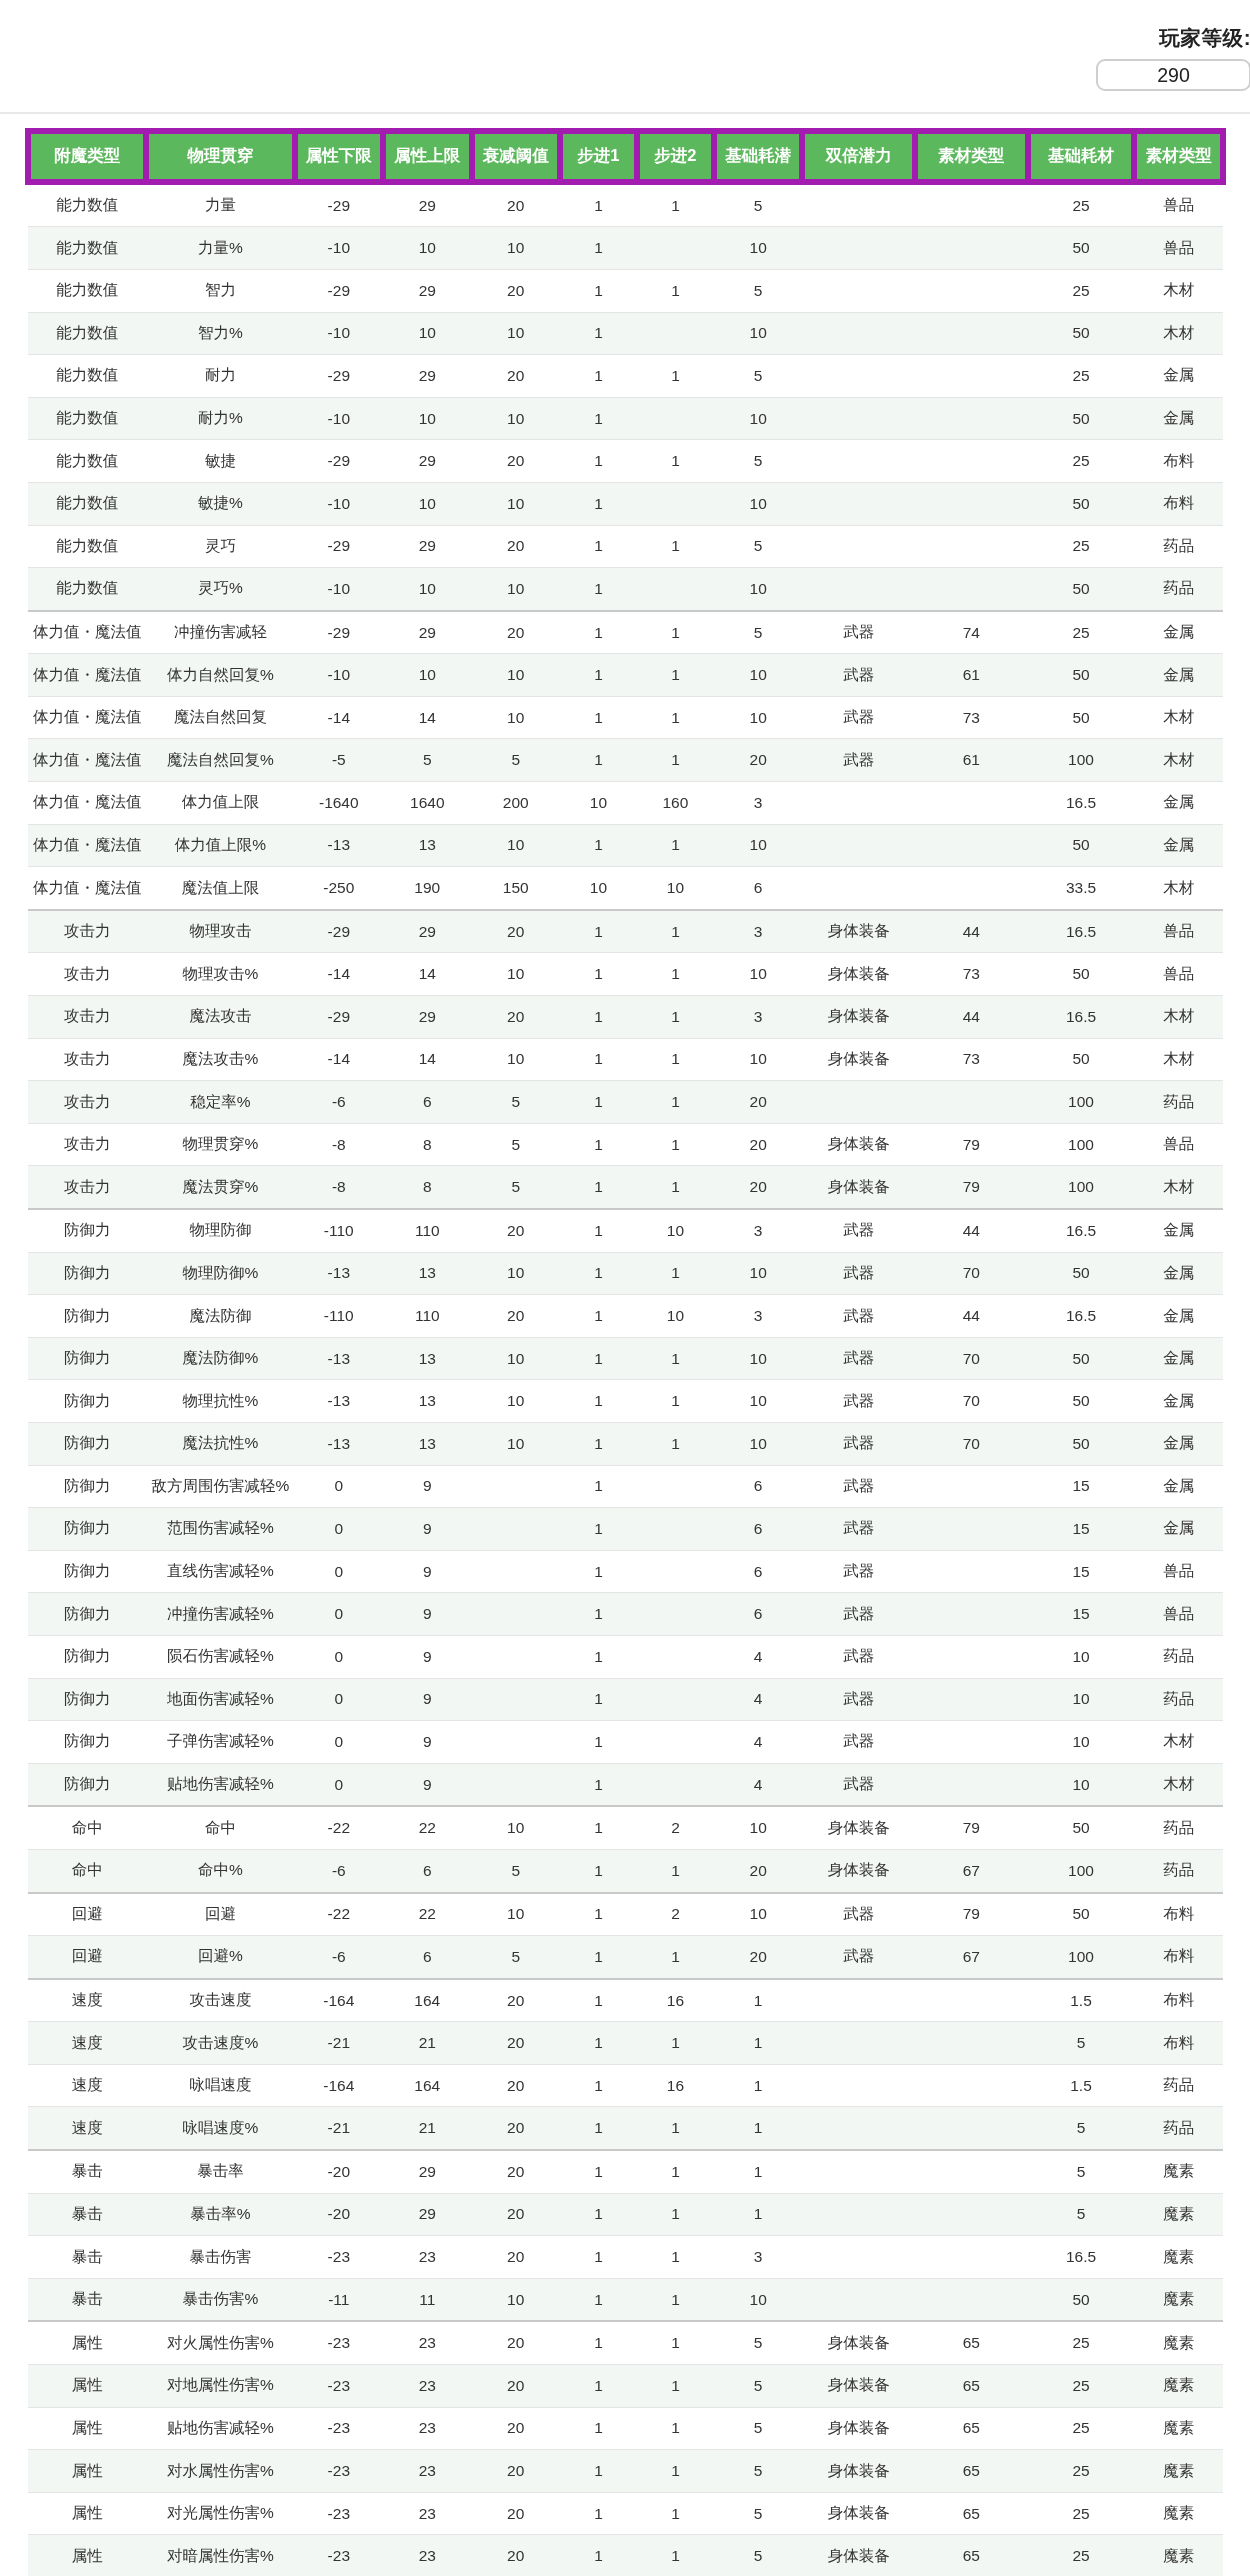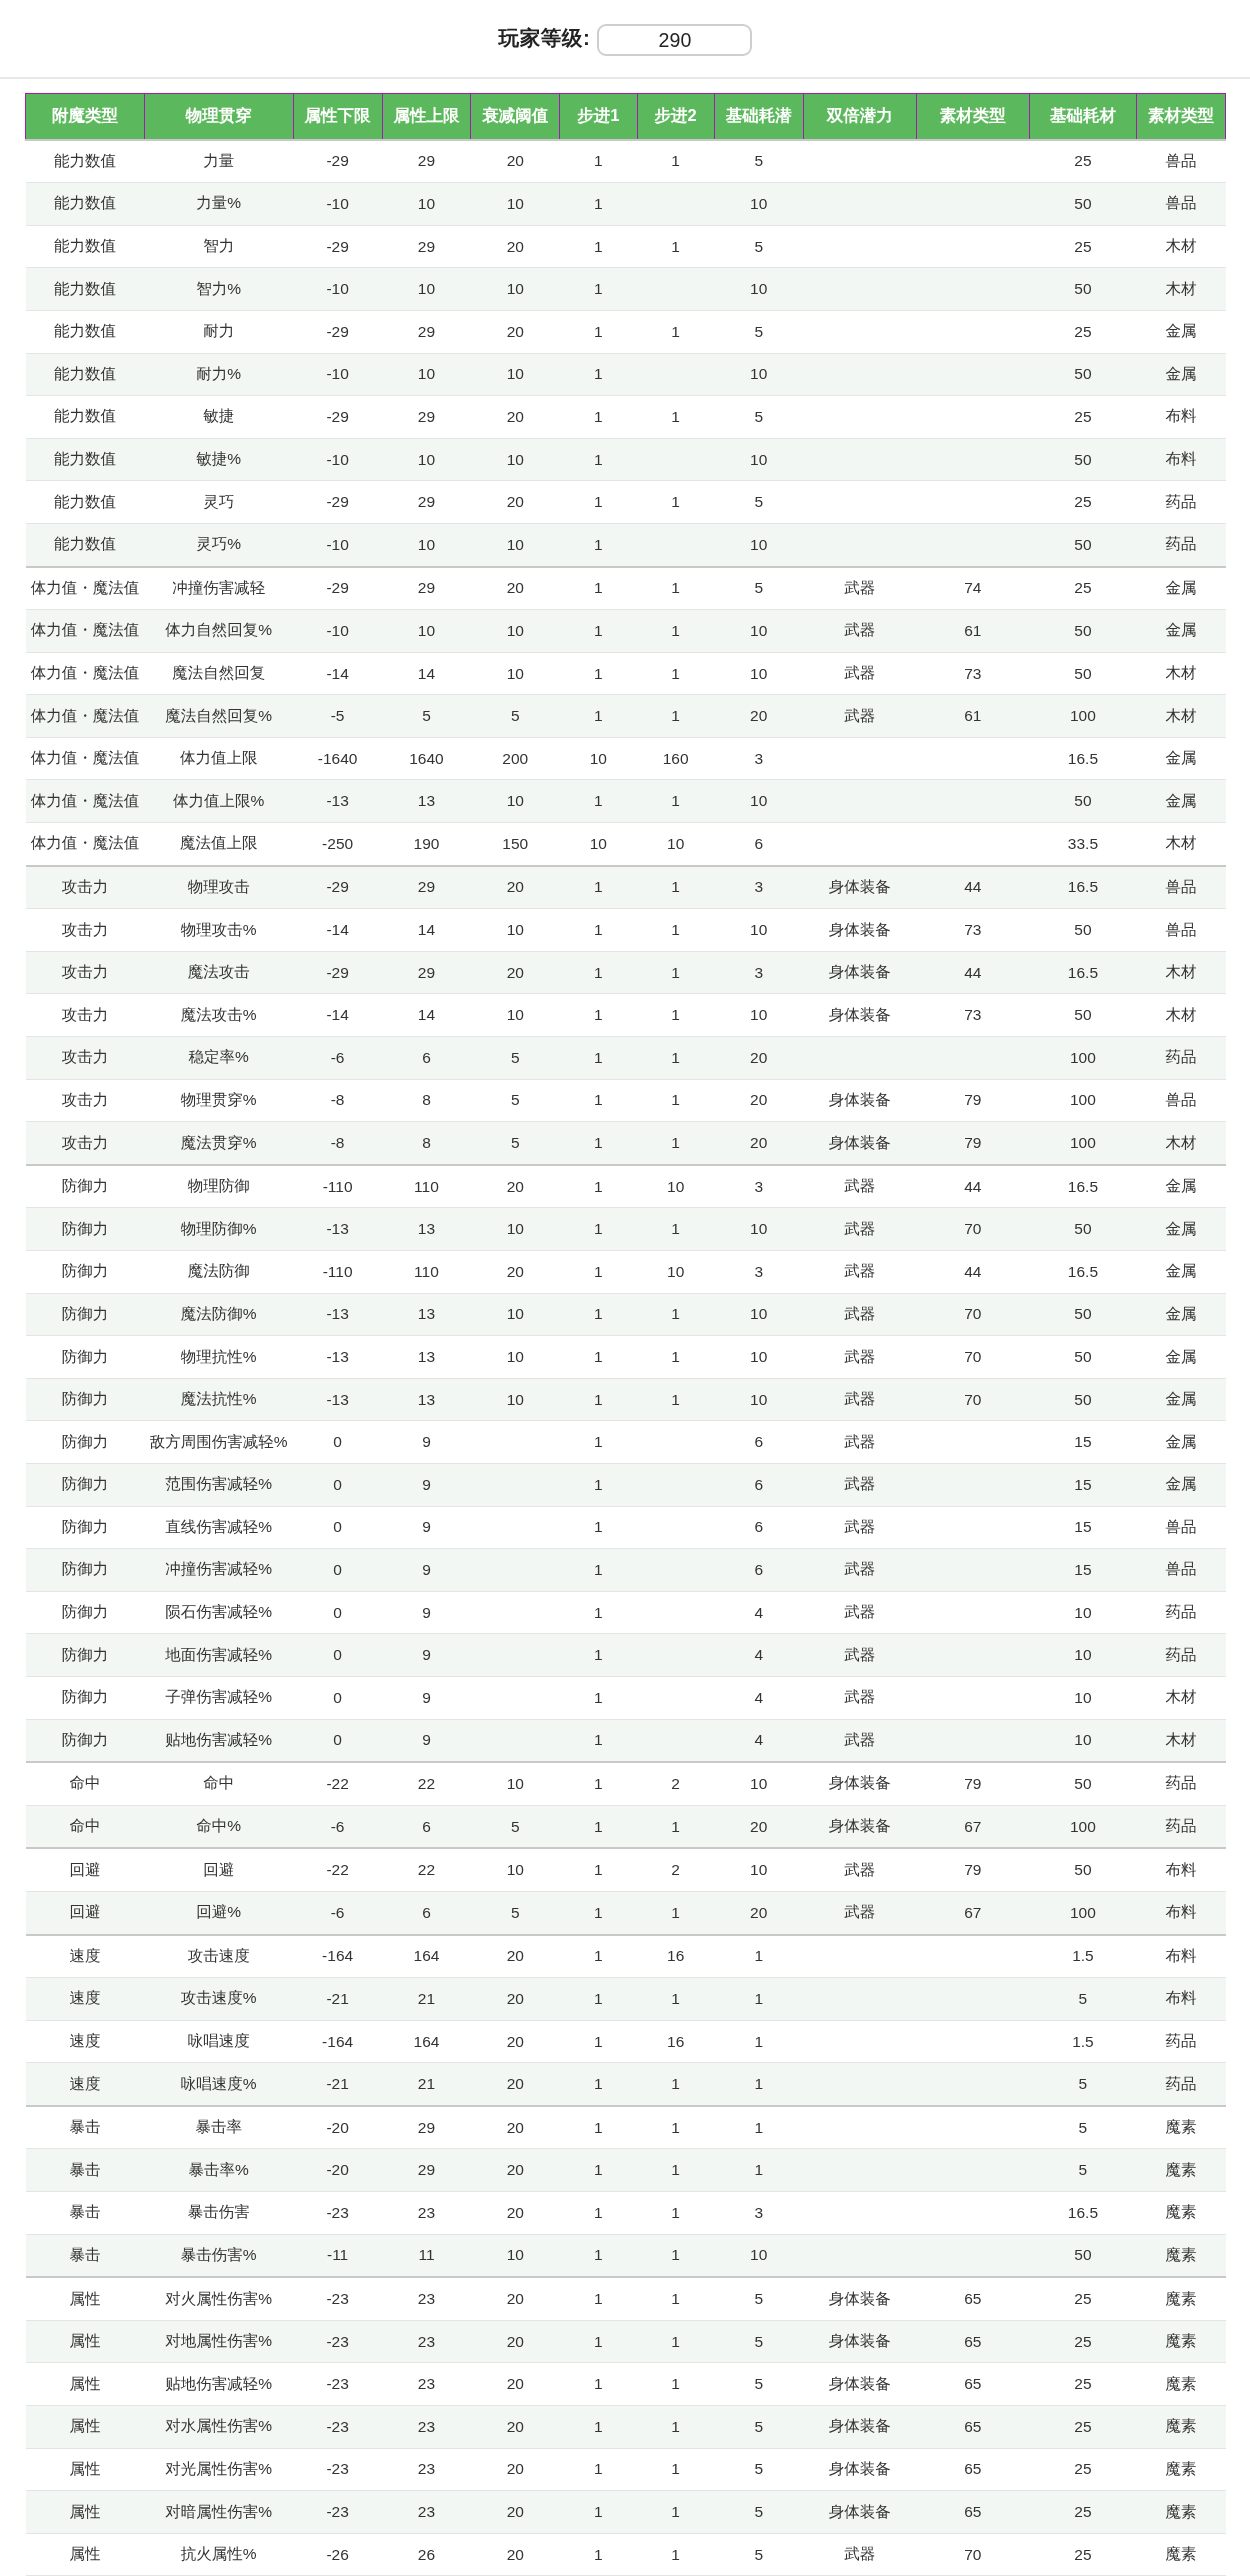--- a/index.html
+++ b/index.html
@@ -9,26 +9,27 @@
     font-family: "Liberation Sans", sans-serif;
   }
   #root {
     width: 1251px;
     background: #ffffff;
     padding: 0;
     box-sizing: border-box;
   }
   .level-bar {
     display: flex;
-    align-items: flex-start;
+    align-items: flex-end;
     justify-content: center;
     gap: 7.2px;
     padding: 24px 0 20.6px 0;
     border-bottom: 2.1px solid #e8e8e8;
     background: #ffffff;
+    flex-direction: column;
   }
   .level-label {
     font-size: 20.6px;
     color: #222222;
     font-weight: bold;
     letter-spacing: 0.5px;
   }
   .level-input {
     width: 155px;
     height: 32px;
@@ -49,21 +50,21 @@
     width: 100%;
     table-layout: fixed;
   }
   table.main thead th {
     background: #5cb85c;
     color: #ffffff;
     font-size: 16.5px;
     font-weight: bold;
     padding: 11.3px 3.1px;
     text-align: center;
-    border: 1px solid #a21caf;
+    border: 6px solid #a21caf;
     white-space: nowrap;
   }
   table.main tbody td {
     font-size: 15.5px;
     color: #333333;
     padding: 10.3px 4.1px;
     text-align: center;
     border-bottom: 1px solid #e4e4e4;
     background: #ffffff;
     white-space: nowrap;

